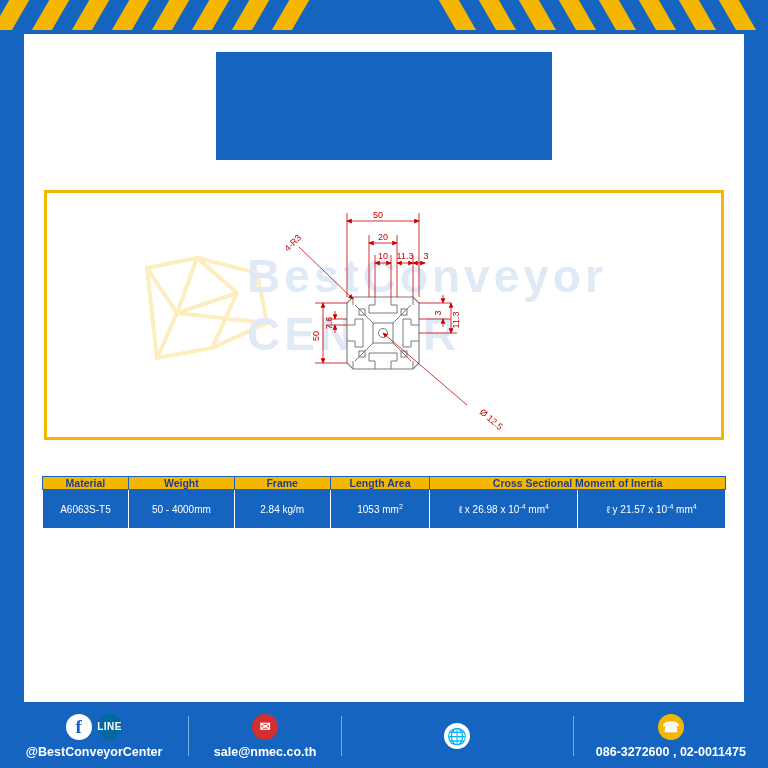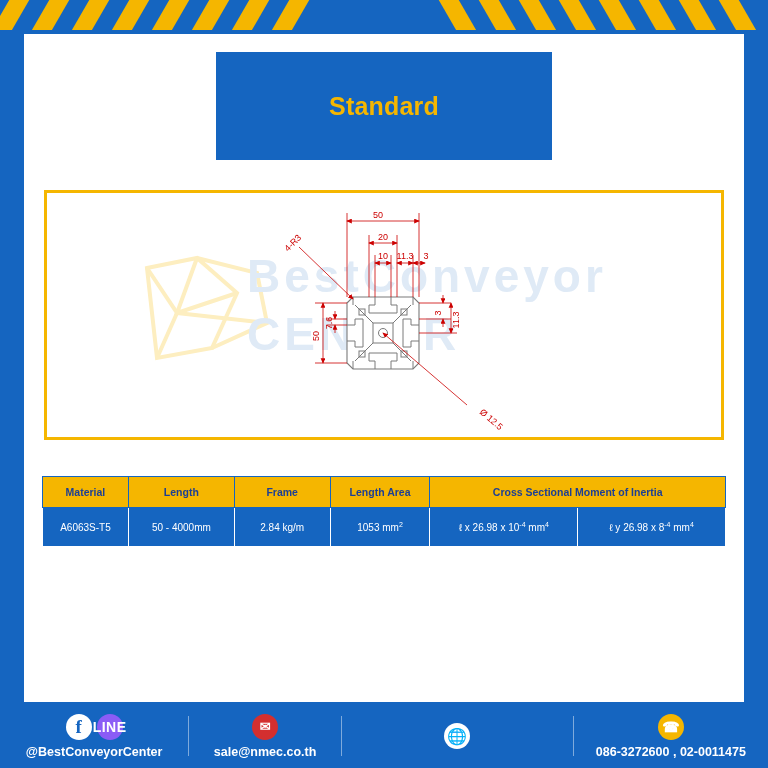--- a/index.html
+++ b/index.html
@@ -103,21 +103,21 @@
     left: 42px; top: 476px;
     width: 684px;
     border-collapse: collapse;
     font-size: 10.5px;
   }
   .spec-table th {
     background: #f5b600;
     color: #1c3f94;
     font-weight: bold;
     border: 1px solid #1565c0;
-    padding: 9px 2px;
+    padding: 0 2px;
     text-align: center;
     font-size: 10.5px;
   }
   .spec-table td {
     background: #1565c0;
     color: #ffffff;
     border: 1px solid #ffffff;
     padding: 13px 2px;
     text-align: center;
     font-size: 10px;
@@ -154,21 +154,21 @@
   .circ {
     width: 26px; height: 26px;
     border-radius: 50%;
     display: flex; align-items: center; justify-content: center;
     font-size: 15px;
     color: #1565c0;
     background: #ffffff;
     font-weight: bold;
   }
   .circ.fb { background:#ffffff; color:#1565c0; font-family:"Liberation Serif", serif; font-size:19px; }
-  .circ.line { background:#8b5cf6; color:#ffffff; font-size:14px; letter-spacing:.5px; }
+  .circ.line { background:#0369a1; color:#ffffff; font-size:10px; letter-spacing:.5px; }
   .circ.mail { background:#d32f2f; color:#ffffff; font-size:13px; }
   .circ.web { background:#ffffff; color:#1565c0; font-size:16px; }
   .circ.phone { background:#f5b600; color:#ffffff; font-size:14px; }
   .f-one { flex: 1.55; }
   .f-two { flex: 1.25; }
   .f-three { flex: 1.9; }
   .f-four { flex: 1.6; }
 </style>
 </head>
 <body>
@@ -212,21 +212,20 @@
       <div class="chev" style="left:130px"></div>
     <div class="chev" style="left:170px"></div>
       <div class="chev" style="left:210px"></div>
     <div class="chev" style="left:250px"></div>
       <div class="chev" style="left:290px"></div>
   </div>
 
   <div class="card"></div>
 
   <div class="title-plate">
-    <div class="title-line2">Standard</div>
   </div>
 
   <div class="drawing-frame">
 
     <div class="watermark">
       <svg class="wm-logo" width="190" height="150" viewBox="0 0 190 150">
         <g fill="none" stroke="#fdeec0" stroke-width="4">
           <path d="M30 30 L80 20 L120 55 L95 110 L40 120 Z"></path>
           <path d="M80 20 L60 75 L120 55"></path>
           <path d="M30 30 L60 75 L40 120"></path>
@@ -342,39 +341,39 @@
         <text x="248" y="52" text-anchor="middle" transform="rotate(-45 248 52)">4-R3</text>
         <text x="432" y="220" text-anchor="start" transform="rotate(40 432 220)">Ø 12.5</text>
       </g>
     </svg>
   </div>
 
   <table class="spec-table">
     <thead>
       <tr>
         <th style="width:86px">Material</th>
-        <th style="width:106px">Length</th>
+        <th style="width:106px">Weight</th>
         <th style="width:96px">Frame</th>
         <th style="width:100px">Length Area</th>
         <th colspan="2">Cross Sectional Moment of Inertia</th>
       </tr>
     </thead>
     <tbody>
       <tr>
         <td>A6063S-T5</td>
         <td>50 - 4000mm</td>
         <td>2.84 kg/m</td>
         <td>
           <span>1053 mm</span><sup>2</sup>
         </td>
         <td style="width:148px">
           <span>ℓ x 26.98 x 10</span><sup>-4</sup><span> mm</span><sup>4</sup>
         </td>
         <td style="width:148px">
-          <span>ℓ y 26.98 x 8</span><sup>-4</sup><span> mm</span><sup>4</sup>
+          <span>ℓ y 21.57 x 10</span><sup>-4</sup><span> mm</span><sup>4</sup>
         </td>
       </tr>
     </tbody>
   </table>
 
   <div class="footer">
     <div class="f-item f-one">
       <div class="icons">
         <span class="circ fb">f</span>
         <span class="circ line">LINE</span>

